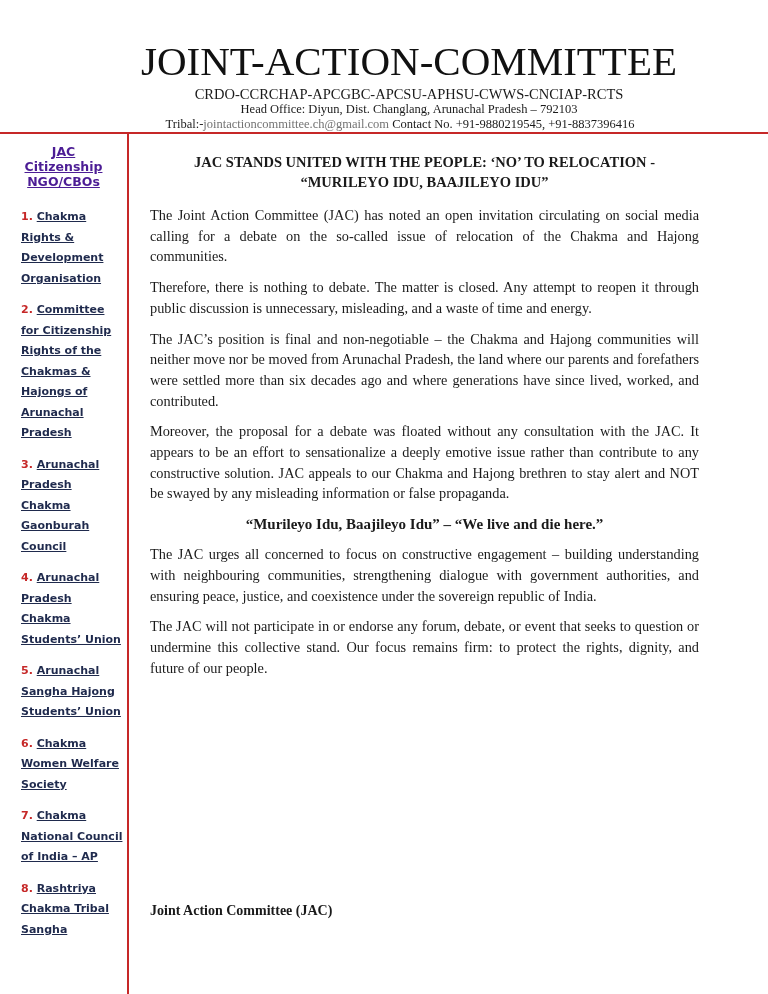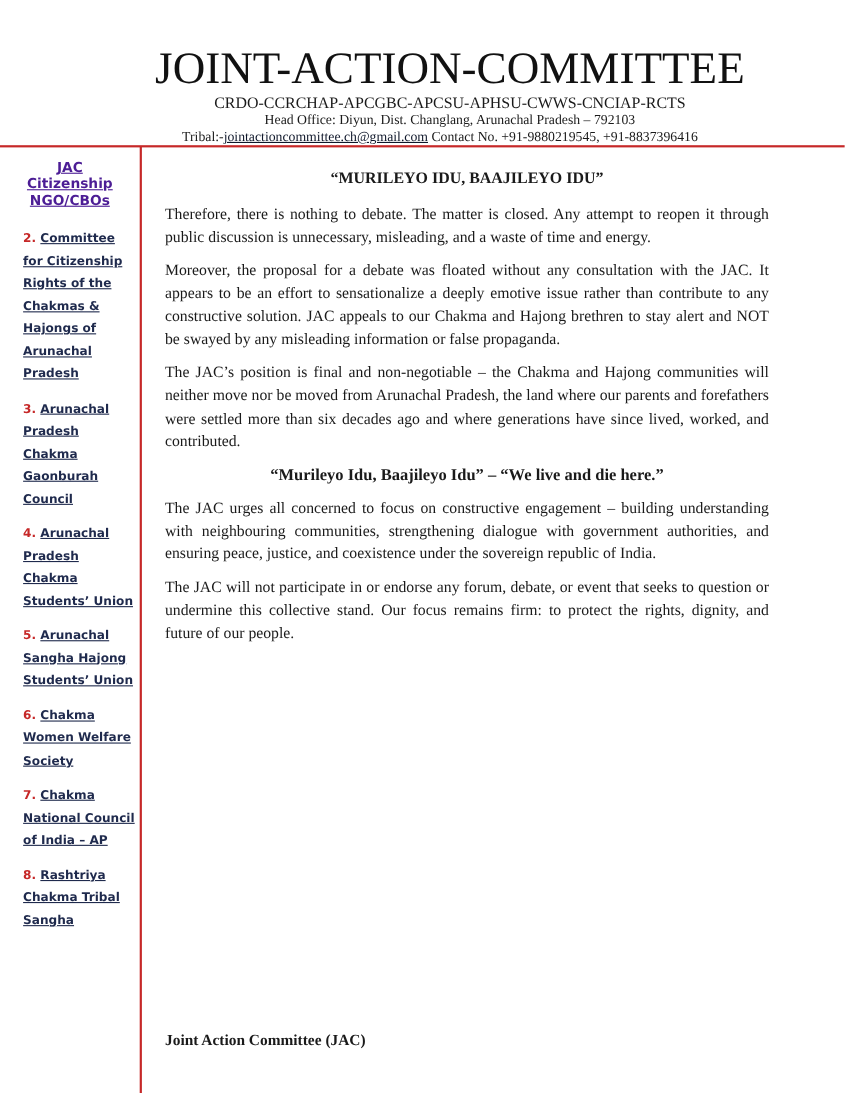--- a/index.html
+++ b/index.html
@@ -5,37 +5,37 @@
   html, body { margin: 0; padding: 0; background: #ffffff; }
   body { width: 768px; height: 994px; position: relative; overflow: hidden; color: #1a1a1a; }
   .serif { font-family: "Liberation Serif", "DejaVu Serif", serif; }
   .sans { font-family: "DejaVu Sans", "Liberation Sans", sans-serif; }
 
   .header { position: absolute; left: 0; top: 0; width: 768px; text-align: center; }
   .org-title { position: absolute; top: 38px; left: 0; width: 818px; text-align: center; font-size: 41px; letter-spacing: 0px; color: #111; line-height: 46px; }
   .org-abbr { position: absolute; top: 86px; left: 0; width: 818px; text-align: center; font-size: 14.5px; color: #1a1a1a; }
   .org-address { position: absolute; top: 102px; left: 0; width: 818px; text-align: center; font-size: 12.5px; color: #1a1a1a; }
   .org-contact { position: absolute; top: 117px; left: 0; width: 800px; text-align: center; font-size: 12.5px; color: #1a1a1a; }
-  .org-contact a { color: #0f172a; text-decoration: underline; }
+  .org-contact a { color: #737373; }
 
   .hline { position: absolute; left: 0; top: 132px; width: 768px; height: 2px; background: #c62828; }
   .vline { position: absolute; left: 127px; top: 133px; width: 2px; height: 861px; background: #c62828; }
 
   .sidebar { position: absolute; left: 0; top: 140px; width: 127px; }
   .sidebar-title { text-align: center; color: #4c1d95; font-weight: bold; font-size: 12.5px; line-height: 15px; text-decoration: underline; width: 127px; margin-top: 4px; }
   .sidebar-list { margin: 18px 0 0 21px; padding: 0; list-style: none; width: 104px; }
   .sidebar-item { font-weight: bold; font-size: 11px; line-height: 20.5px; margin-bottom: 11px; color: #1f2a4d; }
   .sidebar-item .num { color: #c62828; }
   .sidebar-item .lnk { color: #1f2a4d; text-decoration: underline; }
 
   .main { position: absolute; left: 150px; top: 152px; width: 549px; }
   .headline { text-align: center; font-weight: bold; font-size: 14.5px; line-height: 20px; margin: 0 0 13px 0; }
   .para { text-align: justify; font-size: 14.3px; line-height: 20.7px; margin: 0 0 10px 0; }
   .quote { text-align: center; font-weight: bold; font-size: 15px; line-height: 20px; margin: 0 0 10px 0; }
-  .signature { position: absolute; left: 150px; top: 937px; font-weight: bold; font-size: 14px; line-height: 20px; }
+  .signature { position: absolute; left: 150px; top: 901px; font-weight: bold; font-size: 14px; line-height: 20px; }
 </style>
 </head>
 <body>
 
 <div class="header">
   <div class="org-title serif">JOINT-ACTION-COMMITTEE</div>
   <div class="org-abbr serif">CRDO-CCRCHAP-APCGBC-APCSU-APHSU-CWWS-CNCIAP-RCTS</div>
   <div class="org-address serif">Head Office: Diyun, Dist. Changlang, Arunachal Pradesh – 792103</div>
   <div class="org-contact serif"><span>Tribal:-</span><a>jointactioncommittee.ch@gmail.com</a><span> Contact No. +91-9880219545, +91-8837396416</span></div>
 </div>
@@ -43,20 +43,26 @@
 <div class="hline"></div>
 <div class="vline"></div>
 
 <div class="sidebar sans">
   <div class="sidebar-title">
     <div>JAC</div>
     <div>Citizenship</div>
     <div>NGO/CBOs</div>
   </div>
   <ul class="sidebar-list" id="sidebar-list">
+      <li class="sidebar-item">
+        <div><span class="num">1.</span> <span class="lnk">Chakma</span></div>
+        <div><span class="lnk">Rights &amp;</span></div>
+        <div><span class="lnk">Development</span></div>
+        <div><span class="lnk">Organisation</span></div>
+      </li>
       <li class="sidebar-item">
         <div><span class="num">2.</span> <span class="lnk">Committee</span></div>
         <div><span class="lnk">for Citizenship</span></div>
         <div><span class="lnk">Rights of the</span></div>
         <div><span class="lnk">Chakmas &amp;</span></div>
         <div><span class="lnk">Hajongs of</span></div>
         <div><span class="lnk">Arunachal</span></div>
         <div><span class="lnk">Pradesh</span></div>
       </li>
       <li class="sidebar-item">
@@ -90,25 +96,27 @@
       <li class="sidebar-item">
         <div><span class="num">8.</span> <span class="lnk">Rashtriya</span></div>
         <div><span class="lnk">Chakma Tribal</span></div>
         <div><span class="lnk">Sangha</span></div>
       </li>
     </ul>
 </div>
 
 <div class="main serif">
   <div class="headline">
+    <div>JAC STANDS UNITED WITH THE PEOPLE: ‘NO’ TO RELOCATION -</div>
     <div>“MURILEYO IDU, BAAJILEYO IDU”</div>
   </div>
+  <p class="para">The Joint Action Committee (JAC) has noted an open invitation circulating on social media calling for a debate on the so-called issue of relocation of the Chakma and Hajong communities.</p>
   <p class="para">Therefore, there is nothing to debate. The matter is closed. Any attempt to reopen it through public discussion is unnecessary, misleading, and a waste of time and energy.</p>
+  <p class="para">The JAC’s position is final and non-negotiable – the Chakma and Hajong communities will neither move nor be moved from Arunachal Pradesh, the land where our parents and forefathers were settled more than six decades ago and where generations have since lived, worked, and contributed.</p>
   <p class="para">Moreover, the proposal for a debate was floated without any consultation with the JAC. It appears to be an effort to sensationalize a deeply emotive issue rather than contribute to any constructive solution. JAC appeals to our Chakma and Hajong brethren to stay alert and NOT be swayed by any misleading information or false propaganda.</p>
-  <p class="para">The JAC’s position is final and non-negotiable – the Chakma and Hajong communities will neither move nor be moved from Arunachal Pradesh, the land where our parents and forefathers were settled more than six decades ago and where generations have since lived, worked, and contributed.</p>
   <p class="quote">“Murileyo Idu, Baajileyo Idu” – “We live and die here.”</p>
   <p class="para">The JAC urges all concerned to focus on constructive engagement – building understanding with neighbouring communities, strengthening dialogue with government authorities, and ensuring peace, justice, and coexistence under the sovereign republic of India.</p>
   <p class="para">The JAC will not participate in or endorse any forum, debate, or event that seeks to question or undermine this collective stand. Our focus remains firm: to protect the rights, dignity, and future of our people.</p>
 </div>
 
 <div class="signature serif">
   <div>Joint Action Committee (JAC)</div>
 </div>
 
 </body></html>

